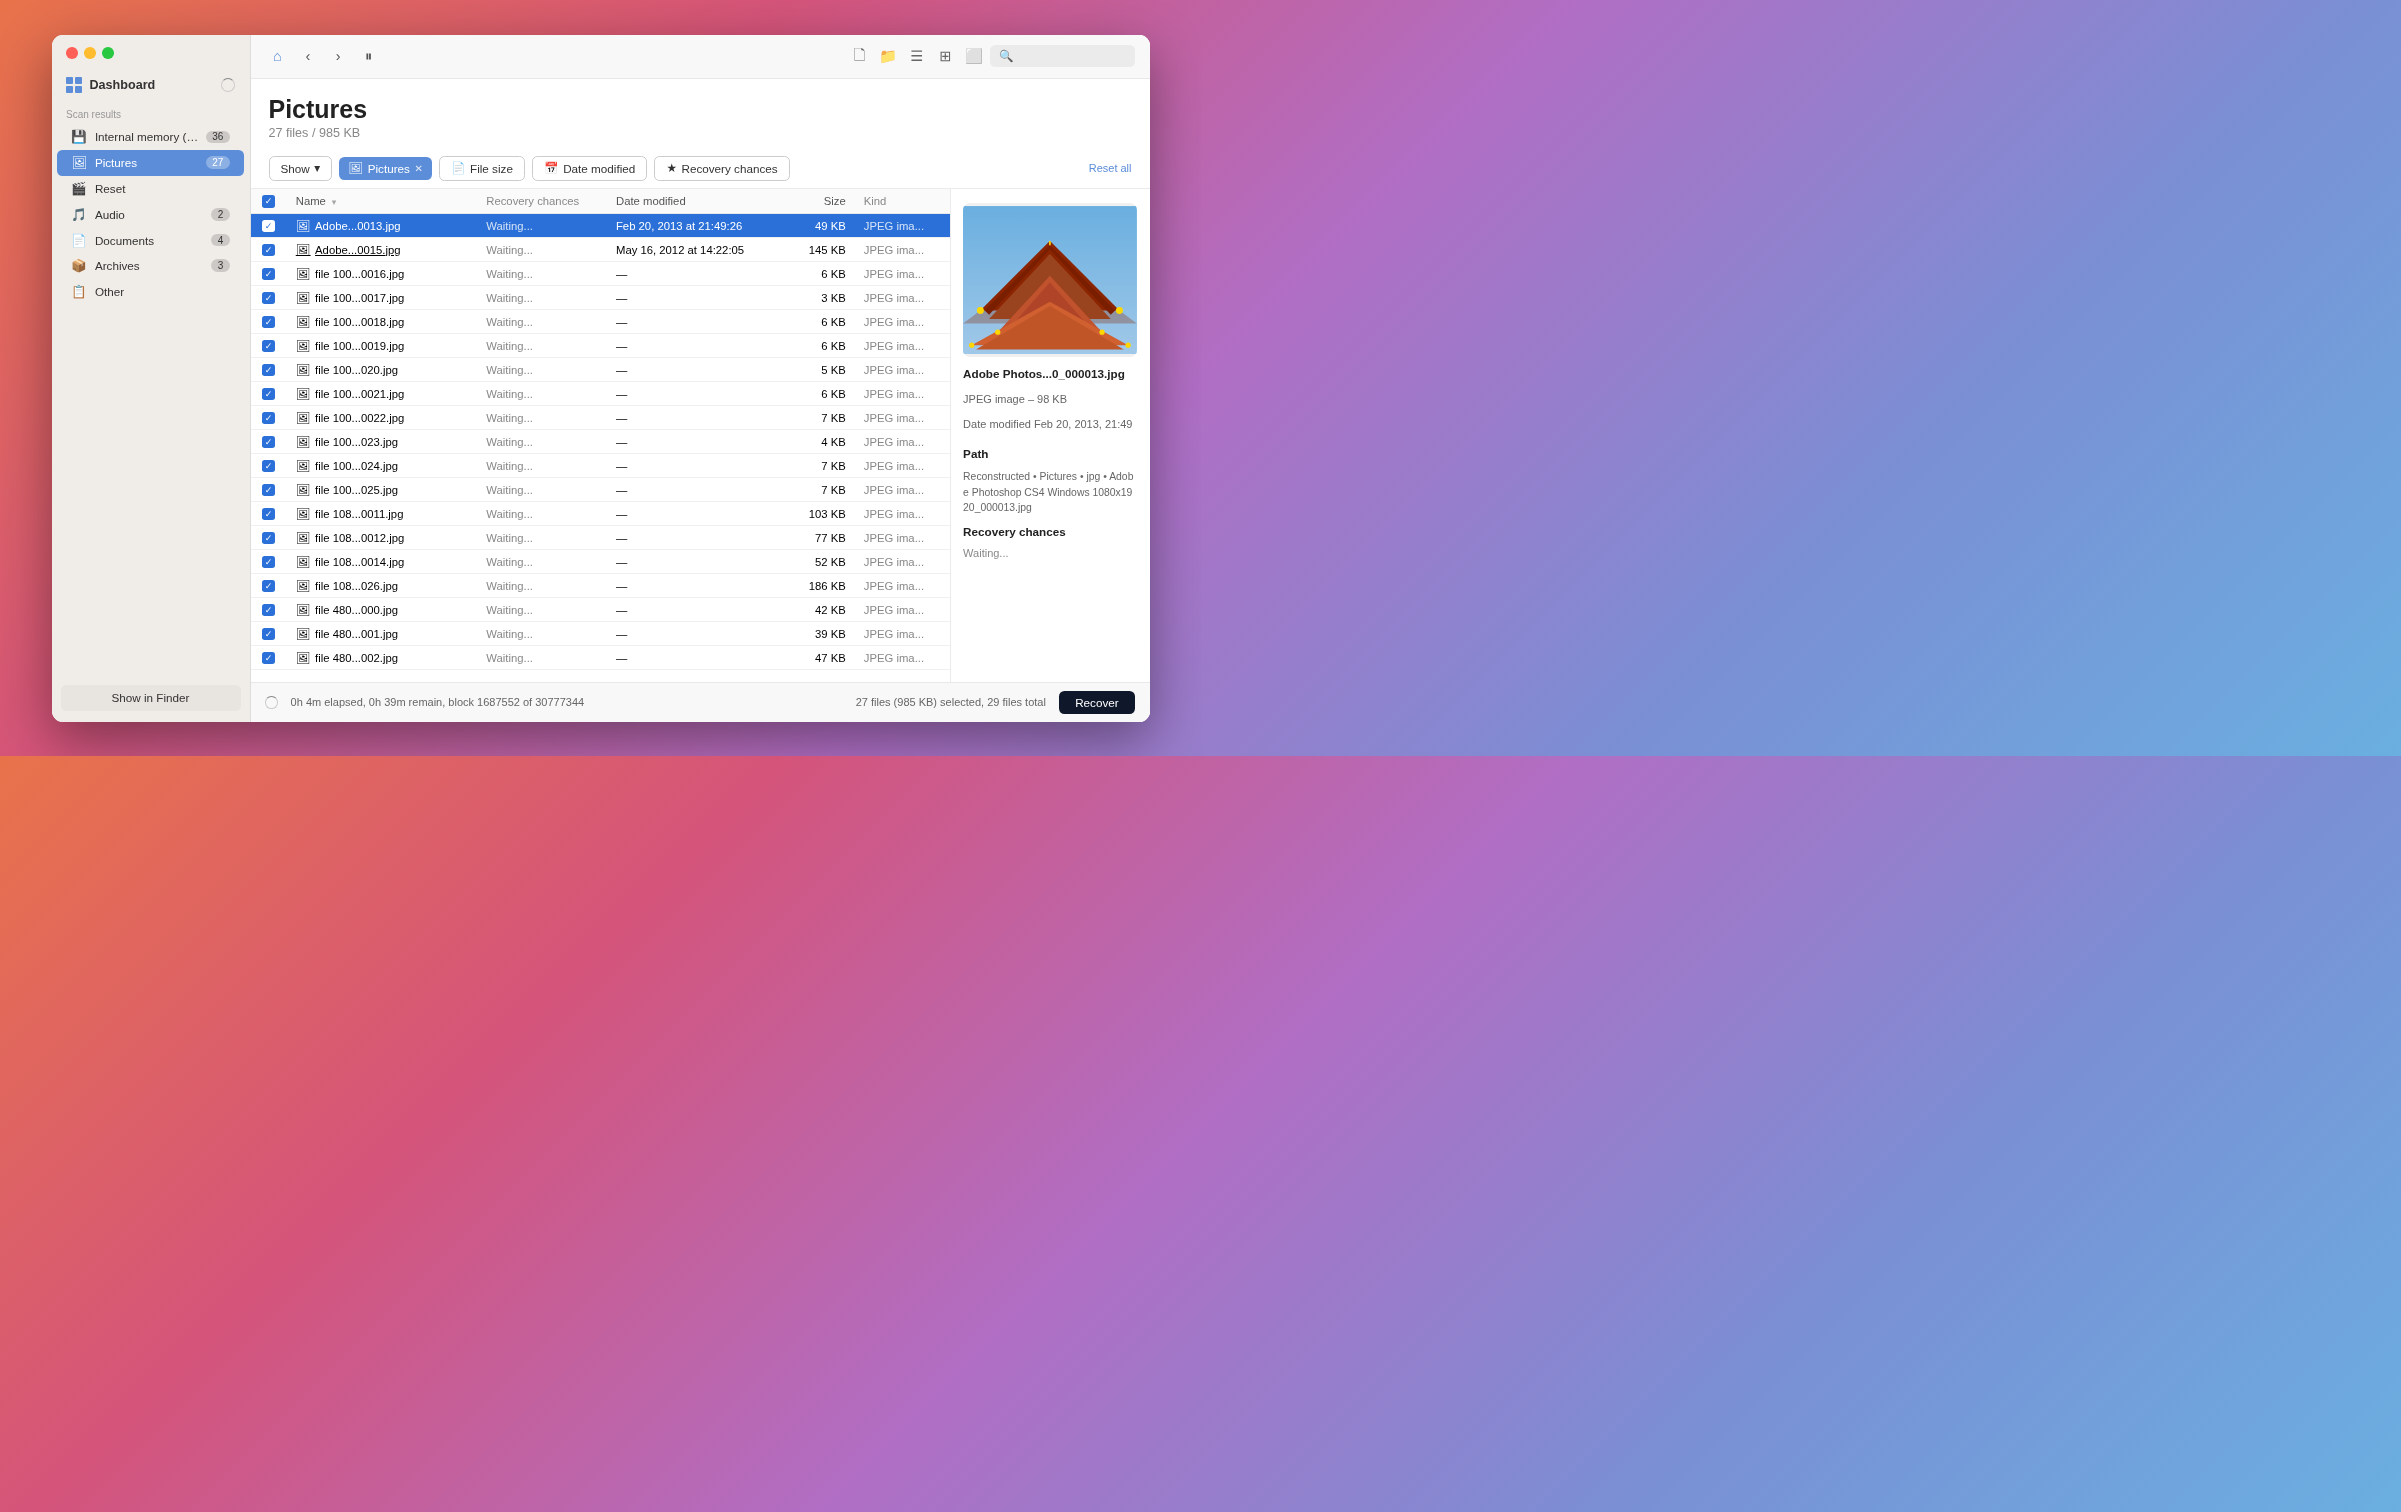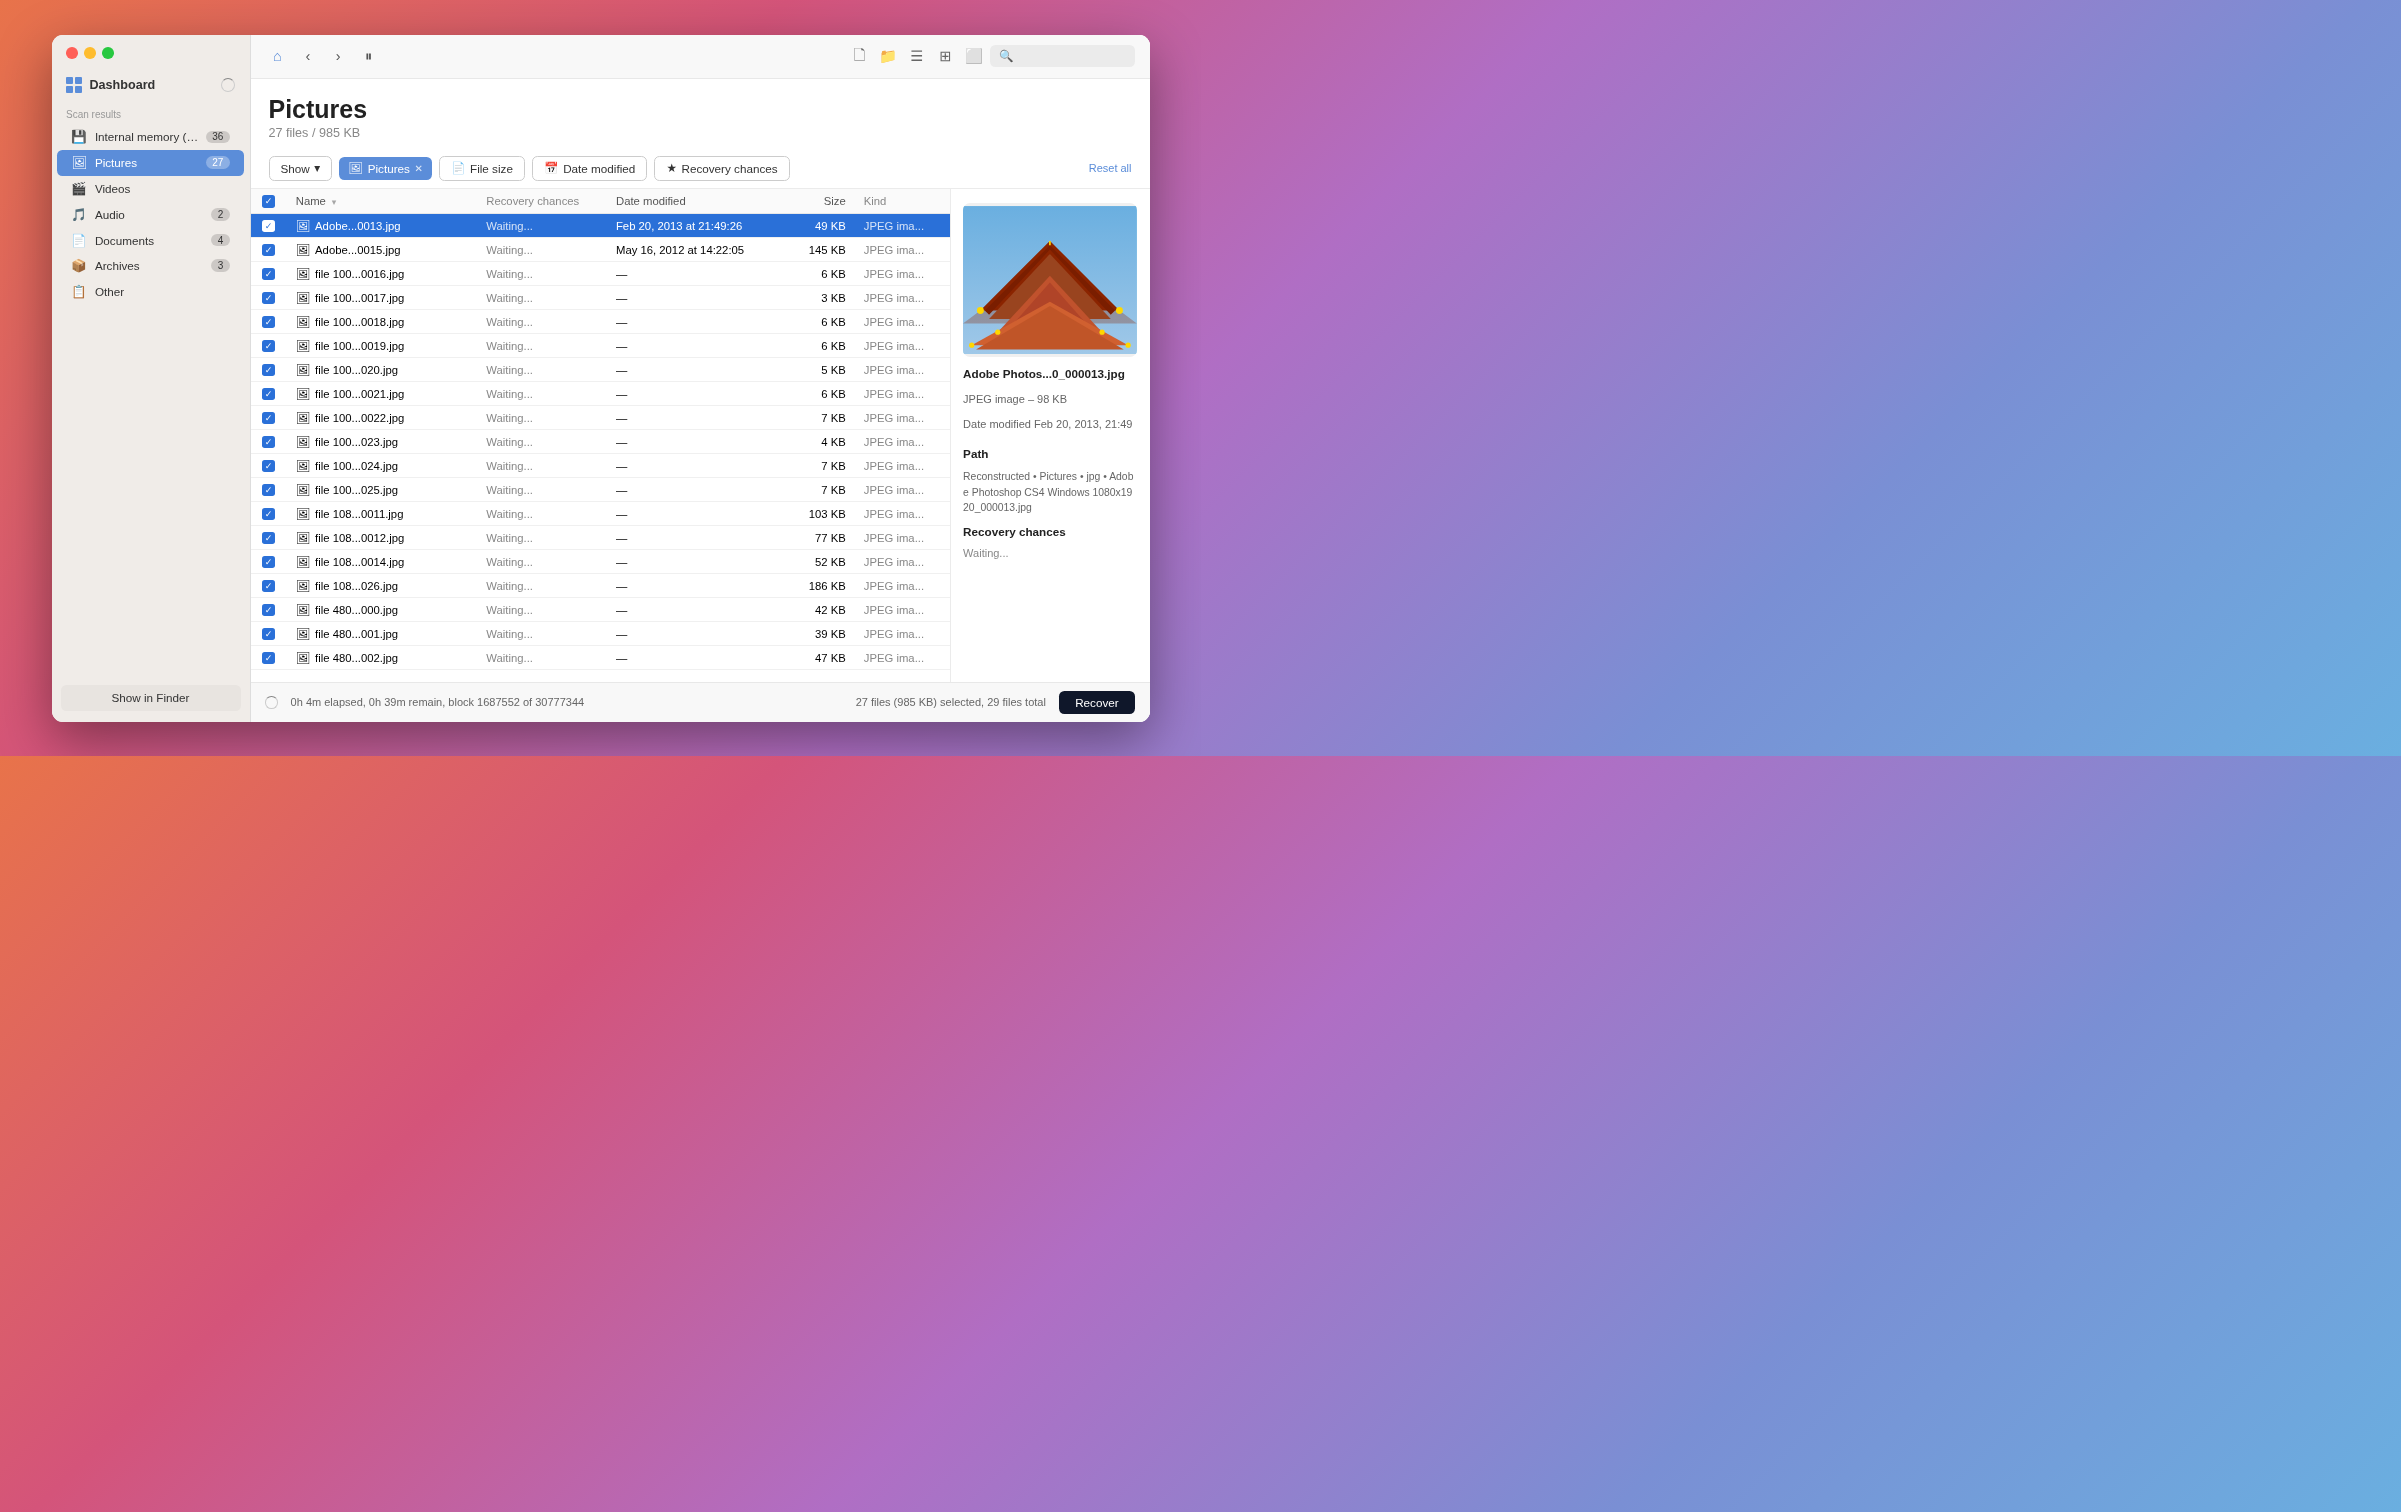--- a/index.html
+++ b/index.html
@@ -414,21 +414,21 @@
     </div>
 
     <div class="sidebar-item active">
       <span class="icon">🖼</span>
       <span>Pictures</span>
       <span class="badge">27</span>
     </div>
 
     <div class="sidebar-item">
       <span class="icon">🎬</span>
-      <span>Videos</span>
+      <span>Reset</span>
     </div>
 
     <div class="sidebar-item">
       <span class="icon">🎵</span>
       <span>Audio</span>
       <span class="badge">2</span>
     </div>
 
     <div class="sidebar-item">
       <span class="icon">📄</span>
@@ -537,21 +537,21 @@
           <tr class="selected">
                 <td class="checkbox-cell"><div class="cb checked-white">✓</div></td>
                 <td class="col-name" style="max-width: 163px;"><span class="file-icon">🖼</span>Adobe...0013.jpg</td>
                 <td class="col-recovery">Waiting...</td>
                 <td class="col-date">Feb 20, 2013 at 21:49:26</td>
                 <td class="col-size">49 KB</td>
                 <td class="col-kind">JPEG ima...</td>
               </tr>
               <tr>
                 <td class="checkbox-cell"><div class="cb checked">✓</div></td>
-                <td class="col-name" style="max-width: 163px;"><span class="file-icon">🖼</span>Adobe...0015.jpg</td>
+                <td class="col-name" style="max-width: 163px; text-decoration: underline;"><span class="file-icon">🖼</span>Adobe...0015.jpg</td>
                 <td class="col-recovery">Waiting...</td>
                 <td class="col-date">May 16, 2012 at 14:22:05</td>
                 <td class="col-size">145 KB</td>
                 <td class="col-kind">JPEG ima...</td>
               </tr>
               <tr>
                 <td class="checkbox-cell"><div class="cb checked">✓</div></td>
                 <td class="col-name" style="max-width: 163px;"><span class="file-icon">🖼</span>file 100...0016.jpg</td>
                 <td class="col-recovery">Waiting...</td>
                 <td class="col-date">—</td>

